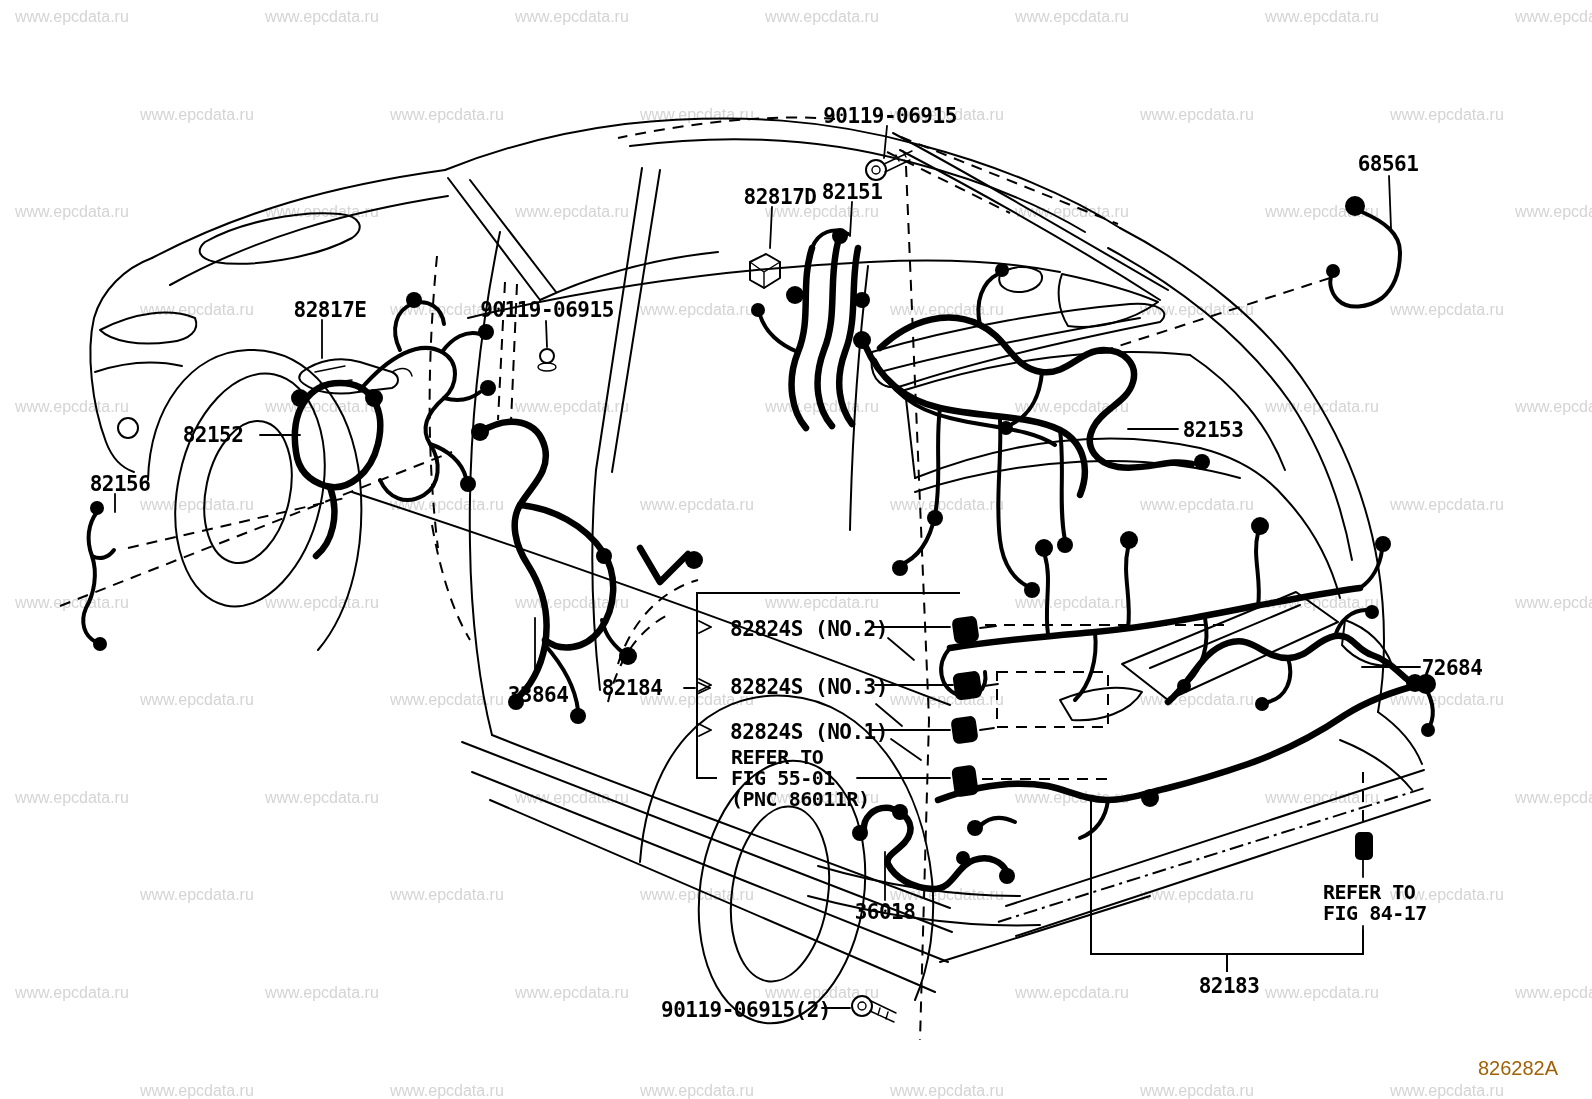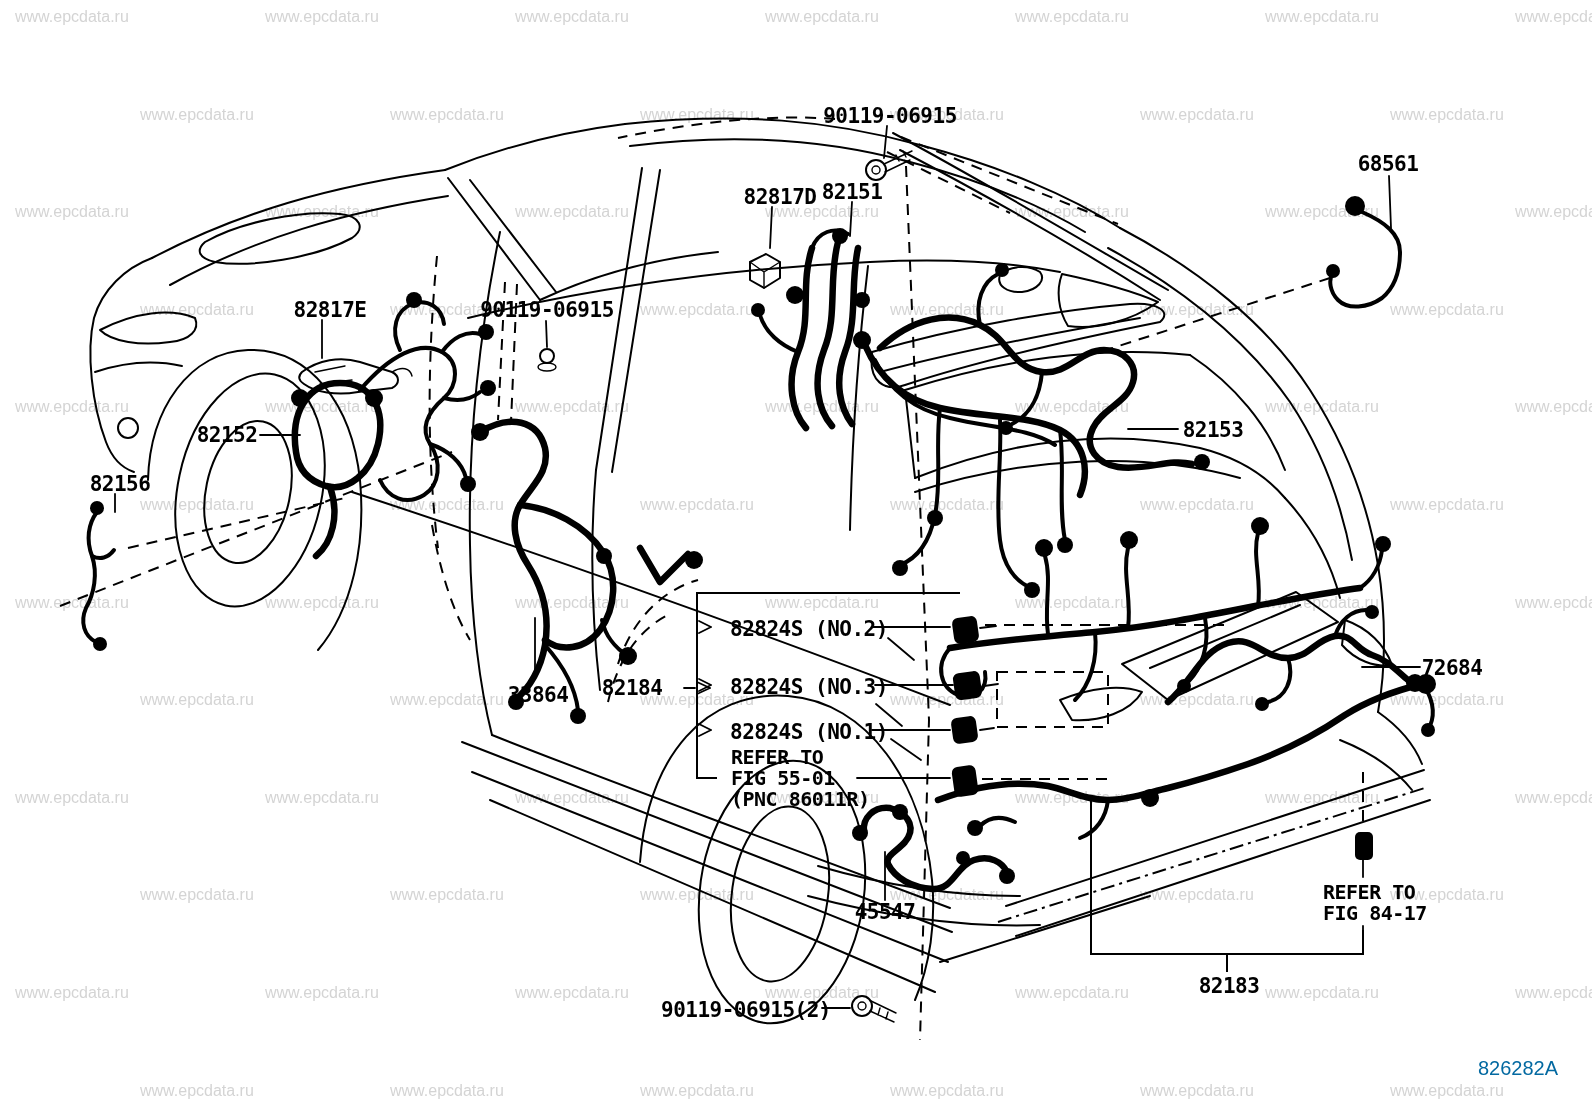--- a/index.html
+++ b/index.html
@@ -17,21 +17,21 @@
   .ld{stroke:#000;stroke-width:1.8;fill:none;stroke-linecap:round;}
   .bx{stroke:#000;stroke-width:2;fill:none;}
   .d{stroke:#000;stroke-width:2;fill:none;stroke-dasharray:11 8;}
   .dd{stroke:#000;stroke-width:2;fill:none;stroke-dasharray:14 5 3 5;}
   .pl{position:absolute;z-index:2;font:bold 21px "DejaVu Sans Mono","Liberation Mono",monospace;
       letter-spacing:-0.5px;color:#000;white-space:nowrap;transform:translate(-50%,-50%);}
   .pl-left{transform:translateY(-50%);}
   .note{position:absolute;z-index:2;font:bold 20px "DejaVu Sans Mono","Liberation Mono",monospace;
         letter-spacing:-0.5px;color:#000;white-space:nowrap;}
   .note div{line-height:21px;}
-  .code{position:absolute;z-index:2;font:20px "Liberation Sans",sans-serif;color:#0369a1;
+  .code{position:absolute;z-index:2;font:20px "Liberation Sans",sans-serif;color:#a16207;
         transform:translate(-50%,-50%);}
 </style>
 </head>
 <body>
 
 <div class="stage">
 
   <div id="wmLayer">
       <span class="wm" style="left: 15px; top: 8px; color: rgb(212, 212, 212);">www.epcdata.ru</span>
       <span class="wm" style="left: 265px; top: 8px; color: rgb(212, 212, 212);">www.epcdata.ru</span>
@@ -405,30 +405,30 @@
       <rect class="b" x="1355" y="832" width="18" height="28" rx="5"></rect>
     </g>
   </svg>
 
   <div class="pl" style="left:890px;top:116px">90119-06915</div>
   <div class="pl" style="left:780px;top:197px">82817D</div>
   <div class="pl" style="left:852px;top:192px">82151</div>
   <div class="pl" style="left:1388px;top:164px">68561</div>
   <div class="pl" style="left:330px;top:310px">82817E</div>
   <div class="pl" style="left:547px;top:310px">90119-06915</div>
-  <div class="pl" style="left:227px;top:435px">82152</div>
+  <div class="pl" style="left:213px;top:435px">82152</div>
   <div class="pl" style="left:120px;top:484px">82156</div>
   <div class="pl" style="left:1213px;top:430px">82153</div>
   <div class="pl" style="left:538px;top:695px">33864</div>
   <div class="pl" style="left:632px;top:688px">82184</div>
   <div class="pl pl-left" style="left:730px;top:629px">82824S (NO.2)</div>
   <div class="pl pl-left" style="left:730px;top:687px">82824S (NO.3)</div>
   <div class="pl pl-left" style="left:730px;top:732px">82824S (NO.1)</div>
   <div class="pl" style="left:1452px;top:668px">72684</div>
-  <div class="pl" style="left:885px;top:912px">45547</div>
+  <div class="pl" style="left:885px;top:912px">36018</div>
   <div class="pl" style="left:1229px;top:986px">82183</div>
   <div class="pl" style="left:746px;top:1010px">90119-06915(2)</div>
 
   <div class="note" style="left:731px;top:747px">
     <div>REFER TO</div>
     <div>FIG 55-01</div>
     <div>(PNC 86011R)</div>
   </div>
   <div class="note" style="left:1323px;top:882px;line-height:22px">
     <div>REFER TO</div>

